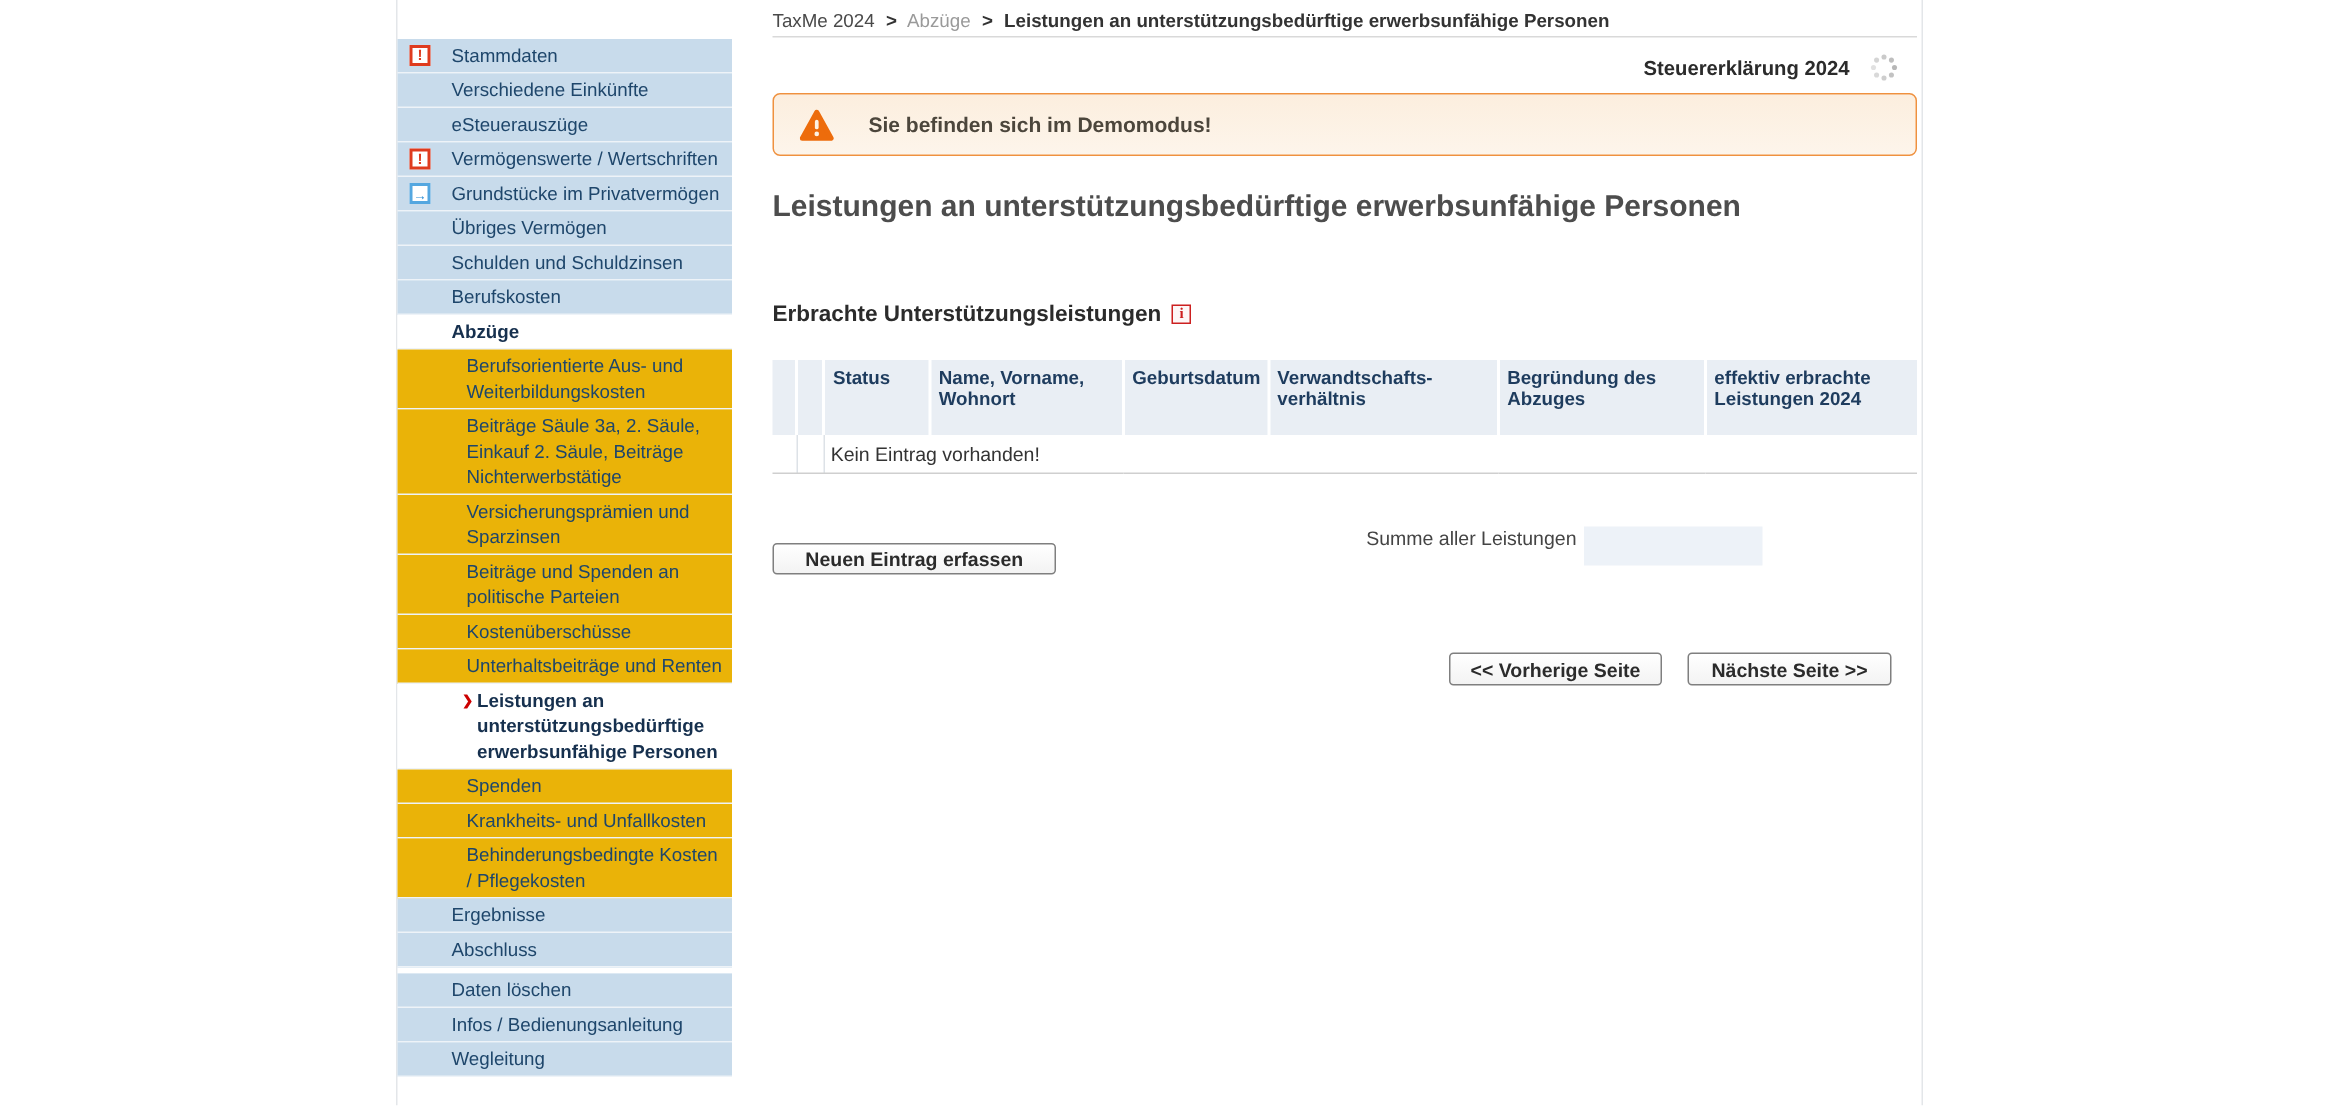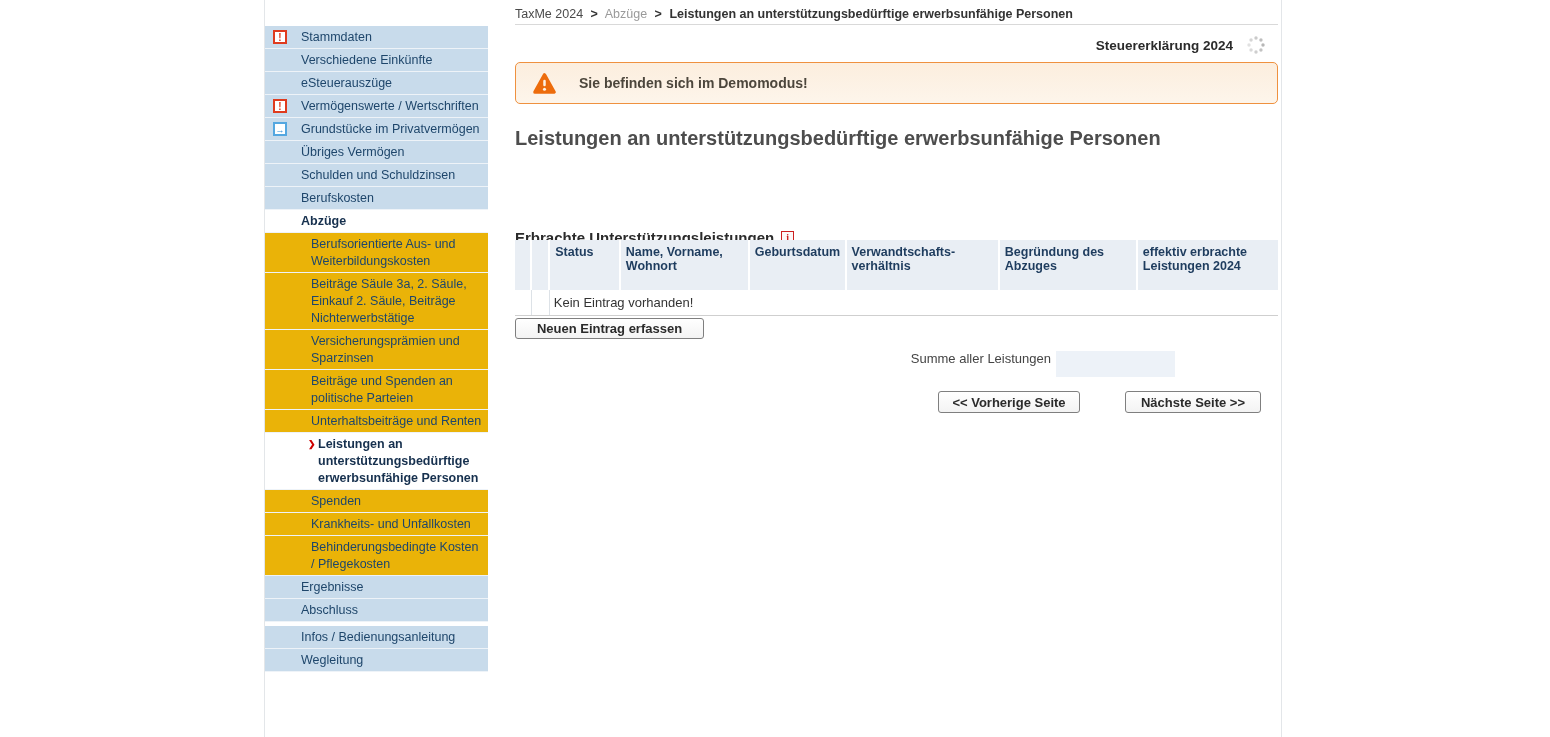--- a/index.html
+++ b/index.html
@@ -42,42 +42,42 @@
   .banner { position:absolute; top:62px; left:0; right:0; height:42px;
     border:1px solid #ef913f; border-radius:5px;
     background:linear-gradient(#fceede,#fdf5eb);
     display:flex; align-items:center; }
   .banner-icon { margin-left:17px; width:23px; height:23px; flex:0 0 auto; }
   .banner-text { margin-left:23px; font-size:14px; font-weight:bold; color:#4c463c; }
 
   .page-title { position:absolute; top:127px; left:0; font-size:20px; color:#4d4d4d; }
 
   .section-head { position:absolute; top:201px; left:0; font-size:15px; font-weight:bold;
-    color:#2b2b2b; display:flex; align-items:center;margin-top:28px; }
+    color:#2b2b2b; display:flex; align-items:center; }
   .info-icon { display:inline-block; width:13px; height:13px; margin-left:7px;
     border:1px solid #cc2020; color:#cc2020; background:#fdf7f7;
     font-family:"Liberation Serif", serif; font-size:10px; font-weight:bold;
     text-align:center; line-height:11px; cursor:pointer; }
 
   table.grid { position:absolute; top:240px; left:0; width:763px; border-collapse:collapse;
     table-layout:fixed; }
   table.grid th { background:#e9eef4; color:#1e3c5e; font-size:12.5px; font-weight:bold;
     text-align:left; vertical-align:top; padding:5px 4px 17px 5px; line-height:14px;
     border-right:2px solid #fff; }
   table.grid th:last-child { border-right:none; }
   table.grid td { font-size:13px; color:#333; padding:5px 4px; background:#fff;
     border-bottom:1px solid #cfcfcf; }
   td.lead { border-right:1px solid #dde2e7; }
 
   .btn { background:linear-gradient(#ffffff,#f3f3f3); border:1px solid #7f7f7f;
     border-radius:3px; font-family:"Liberation Sans", sans-serif; font-size:13px;
     font-weight:bold; color:#2b2b2b; cursor:pointer;
-    display:flex; align-items:center; justify-content:center; position:absolute; }
+    display:flex; align-items:center; justify-content:center; position:absolute;margin-top:44px; }
   .btn-new { top:318px; left:0; width:189px; height:21px; }
-  .btn-prev { top:391px; left:423px; width:142px; height:22px; }
+  .btn-prev { top:391px; left:451px; width:142px; height:22px; }
   .btn-next { top:391px; left:610px; width:136px; height:22px; }
 
   .sum-row { position:absolute; top:351px; right:103px; height:26px;
     display:flex; gap:5px; }
   .sum-label { font-size:13px; color:#444; }
   .sum-field { width:119px; height:26px; background:#edf2f8; border:none;
     font-size:13px; color:#333; padding:0 5px; }
 </style>
 </head>
 <body>
@@ -92,28 +92,30 @@
     <div class="nav-item lvl1"><span class="nav-icon exclamation">!</span><span>Vermögenswerte / Wertschriften</span></div>
     <div class="nav-item lvl1"><span class="nav-icon arrow">→</span><span>Grundstücke im Privatvermögen</span></div>
     <div class="nav-item lvl1"><span>Übriges Vermögen</span></div>
     <div class="nav-item lvl1"><span>Schulden und Schuldzinsen</span></div>
     <div class="nav-item lvl1"><span>Berufskosten</span></div>
     <div class="nav-item lvl1 selected"><span>Abzüge</span></div>
     <div class="nav-item lvl2"><span>Berufsorientierte Aus- und Weiterbildungskosten</span></div>
     <div class="nav-item lvl2"><span>Beiträge Säule 3a, 2. Säule, Einkauf 2. Säule, Beiträge Nichterwerbstätige</span></div>
     <div class="nav-item lvl2"><span>Versicherungsprämien und Sparzinsen</span></div>
     <div class="nav-item lvl2"><span>Beiträge und Spenden an politische Parteien</span></div>
+    <div class="nav-item lvl2"><span>Kostenüberschüsse</span></div>
     <div class="nav-item lvl2"><span>Unterhaltsbeiträge und Renten</span></div>
     <div class="nav-item lvl2 selected"><span class="chev">❯</span><span>Leistungen an unterstützungsbedürftige erwerbsunfähige Personen</span></div>
     <div class="nav-item lvl2"><span>Spenden</span></div>
     <div class="nav-item lvl2"><span>Krankheits- und Unfallkosten</span></div>
     <div class="nav-item lvl2"><span>Behinderungsbedingte Kosten / Pflegekosten</span></div>
     <div class="nav-item lvl1"><span>Ergebnisse</span></div>
     <div class="nav-item lvl1"><span>Abschluss</span></div>
     <div class="nav-spacer"></div>
+    <div class="nav-item lvl1"><span>Daten löschen</span></div>
     <div class="nav-item lvl1"><span>Infos / Bedienungsanleitung</span></div>
     <div class="nav-item lvl1"><span>Wegleitung</span></div>
   </div>
 
 <div class="main">
 
   <div class="breadcrumb">
     <span class="crumb root">TaxMe 2024</span>
     <span class="sep">&gt;</span>
     <span class="crumb link">Abzüge</span>

